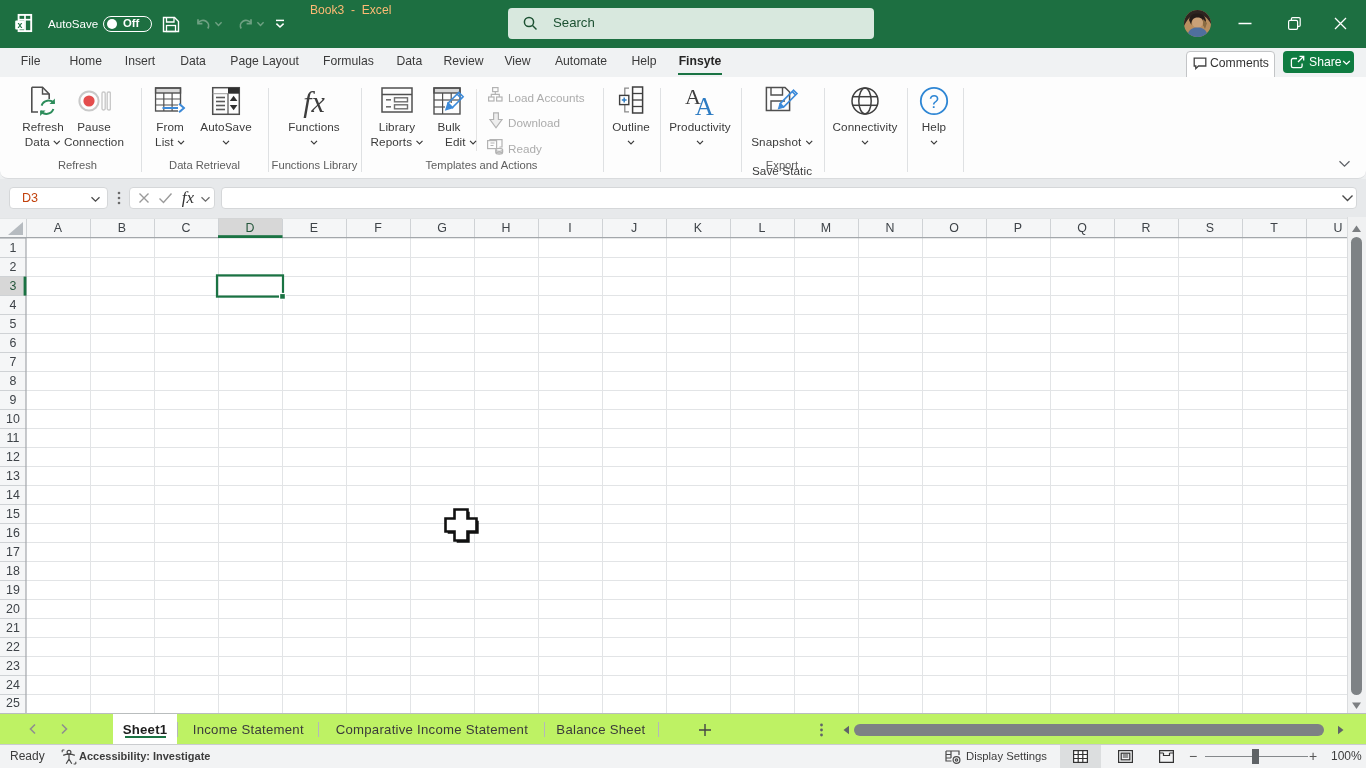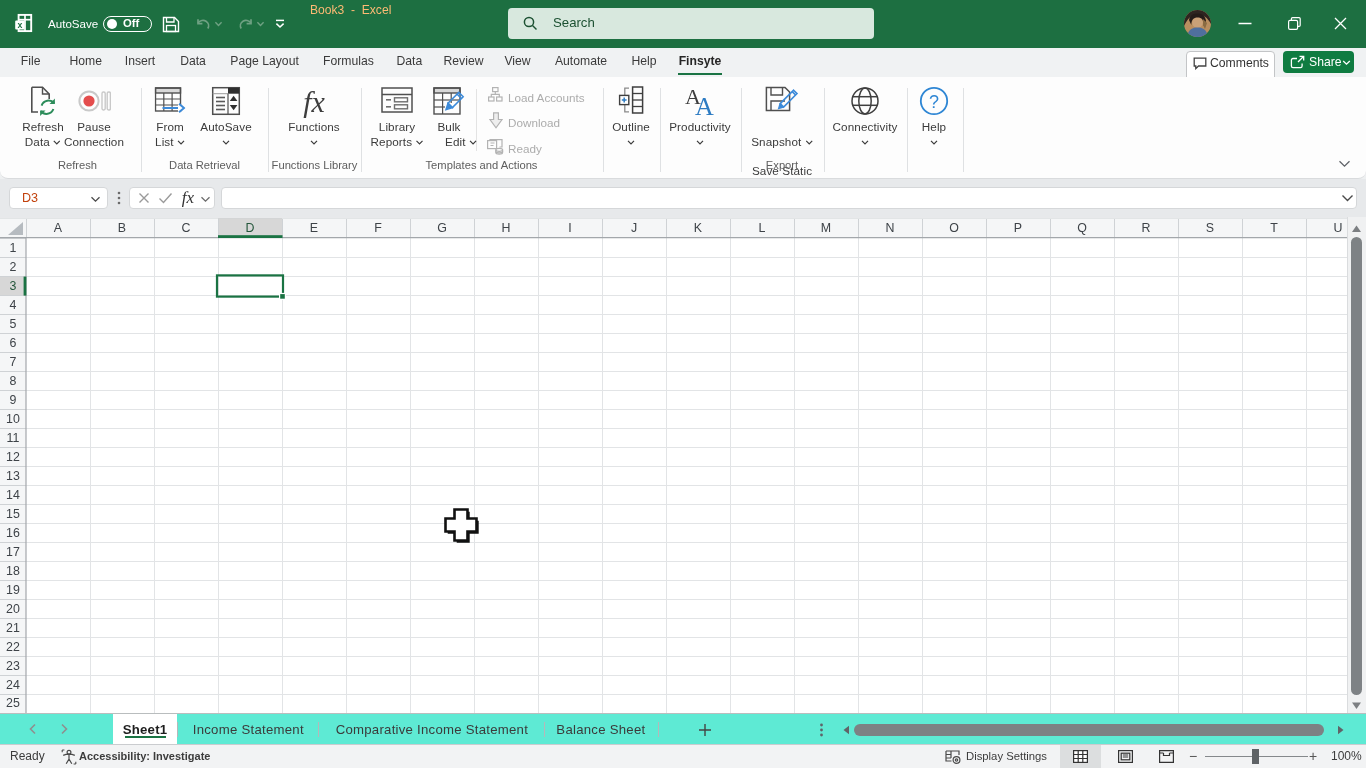--- a/index.html
+++ b/index.html
@@ -8,21 +8,21 @@
 #tabrow{position:absolute;left:0;top:48px;width:1366px;height:29px;background:#f0f2f3;}
 .rtab{position:absolute;top:0;height:26px;line-height:26px;font-size:12.2px;color:#3a3a3a;transform:translateX(-50%);white-space:nowrap;}
 #ribbon{position:absolute;left:0;top:77px;width:1366px;height:102px;background:#fdfdfd;border-bottom:1px solid #d9dbdd;border-radius:0 0 8px 8px;}
 .gsep{position:absolute;top:11px;height:84px;width:1px;background:#dfe1e3;}
 .blab{font-size:11.7px;letter-spacing:0.1px;color:#3b3b3b;line-height:14.3px;white-space:nowrap;}
 .glab{position:absolute;top:82px;font-size:11.2px;color:#5d5d5d;transform:translateX(-50%);white-space:nowrap;}
 .dis{font-size:11.7px;color:#acacac;white-space:nowrap;position:absolute;}
 #fbar{position:absolute;left:0;top:179px;width:1366px;height:38px;background:#e7e9eb;}
 .wbox{position:absolute;background:#fff;border:1px solid #d5d7d9;border-radius:4px;}
 #gridwrap{position:absolute;left:0;top:217px;width:1366px;height:496px;background:#fff;}
-#sheetbar{position:absolute;left:0;top:713px;width:1366px;height:31px;background:#5eead4;border-top:1px solid #b9bdbe;}
+#sheetbar{position:absolute;left:0;top:713px;width:1366px;height:31px;background:#bef264;border-top:1px solid #b9bdbe;}
 .stab{position:absolute;top:1px;height:29px;line-height:29px;font-size:13.2px;letter-spacing:0.25px;color:#3b3b3b;transform:translateX(-50%);white-space:nowrap;}
 .ssep{position:absolute;top:8px;height:15px;width:1px;background:#b5b8ba;}
 #statusbar{position:absolute;left:0;top:744px;width:1366px;height:24px;background:#f2f3f4;border-top:1px solid #cacccf;font-size:12px;color:#3c3c3c;}
 .sv{position:absolute;top:0;height:23px;line-height:23px;white-space:nowrap;}
 </style></head><body>
 <div id="app">
     <div id="titlebar">
       <svg class="abs" style="left:13px;top:13px" width="21" height="21" viewBox="0 0 21 21">
         <rect x="5.6" y="1.9" width="12.6" height="16.2" fill="none" stroke="#fff" stroke-width="1.9"></rect>
         <line x1="12" y1="1.9" x2="12" y2="18.1" stroke="#fff" stroke-width="1.7"></line>

